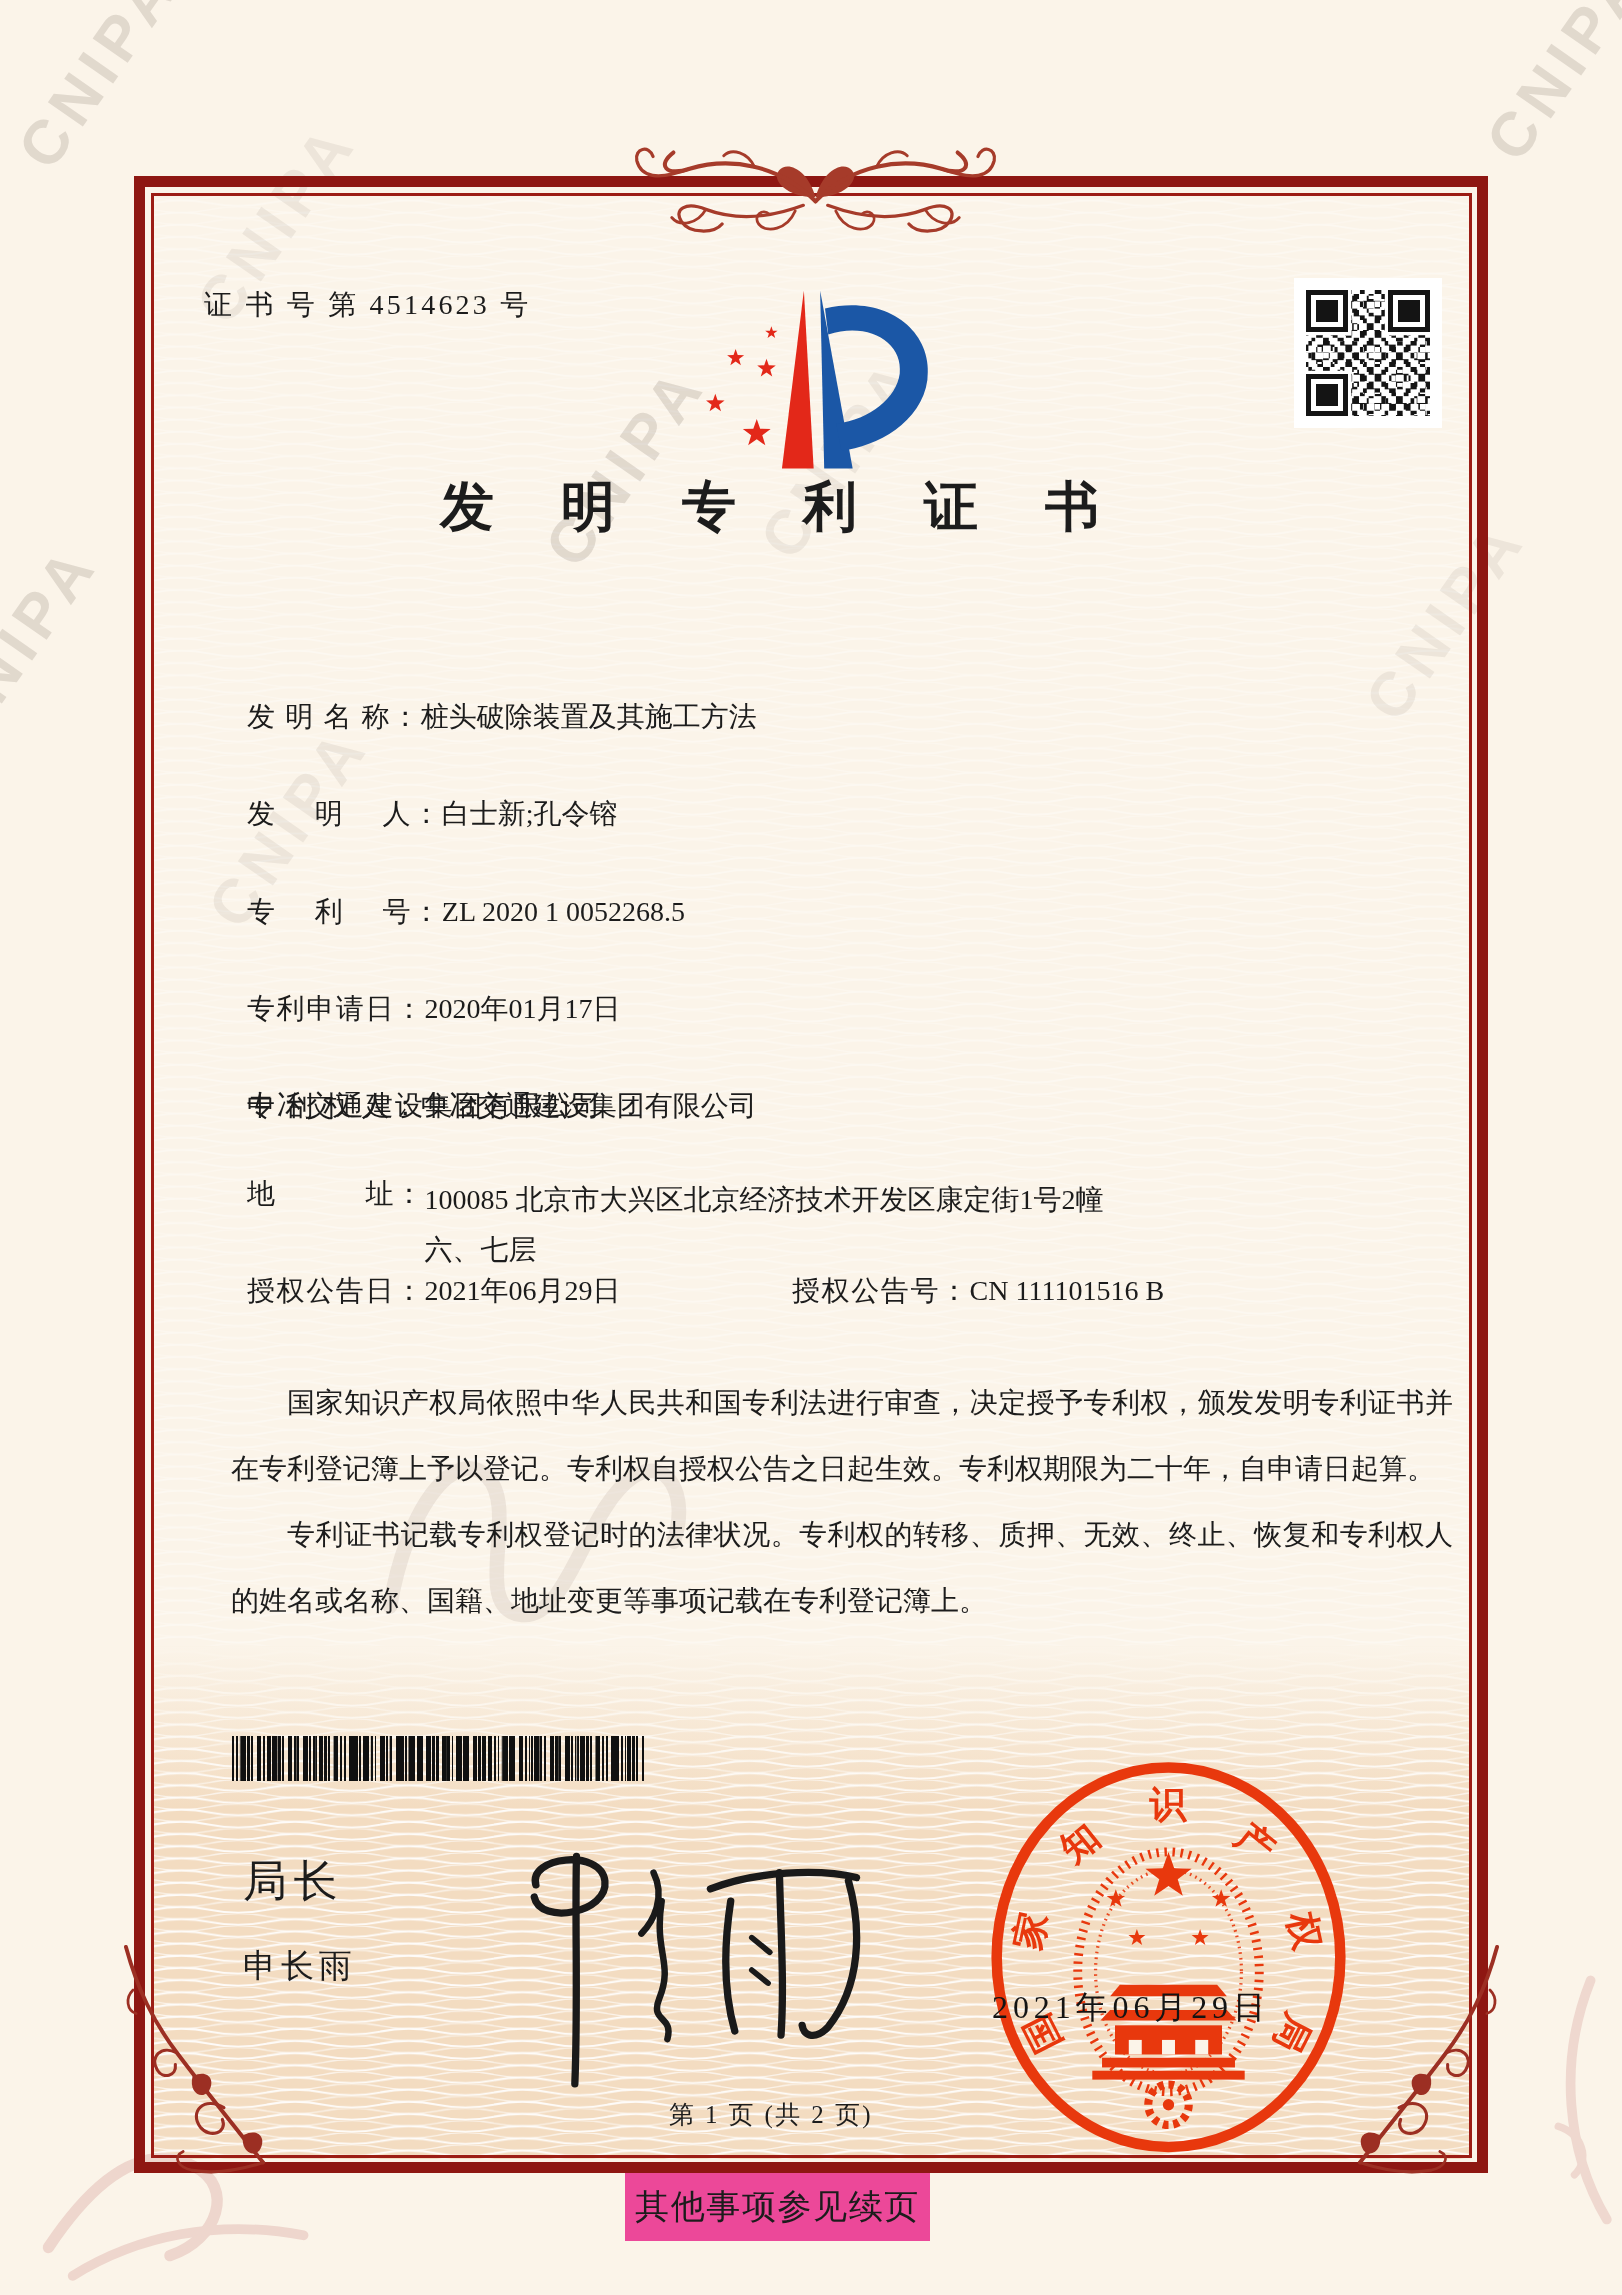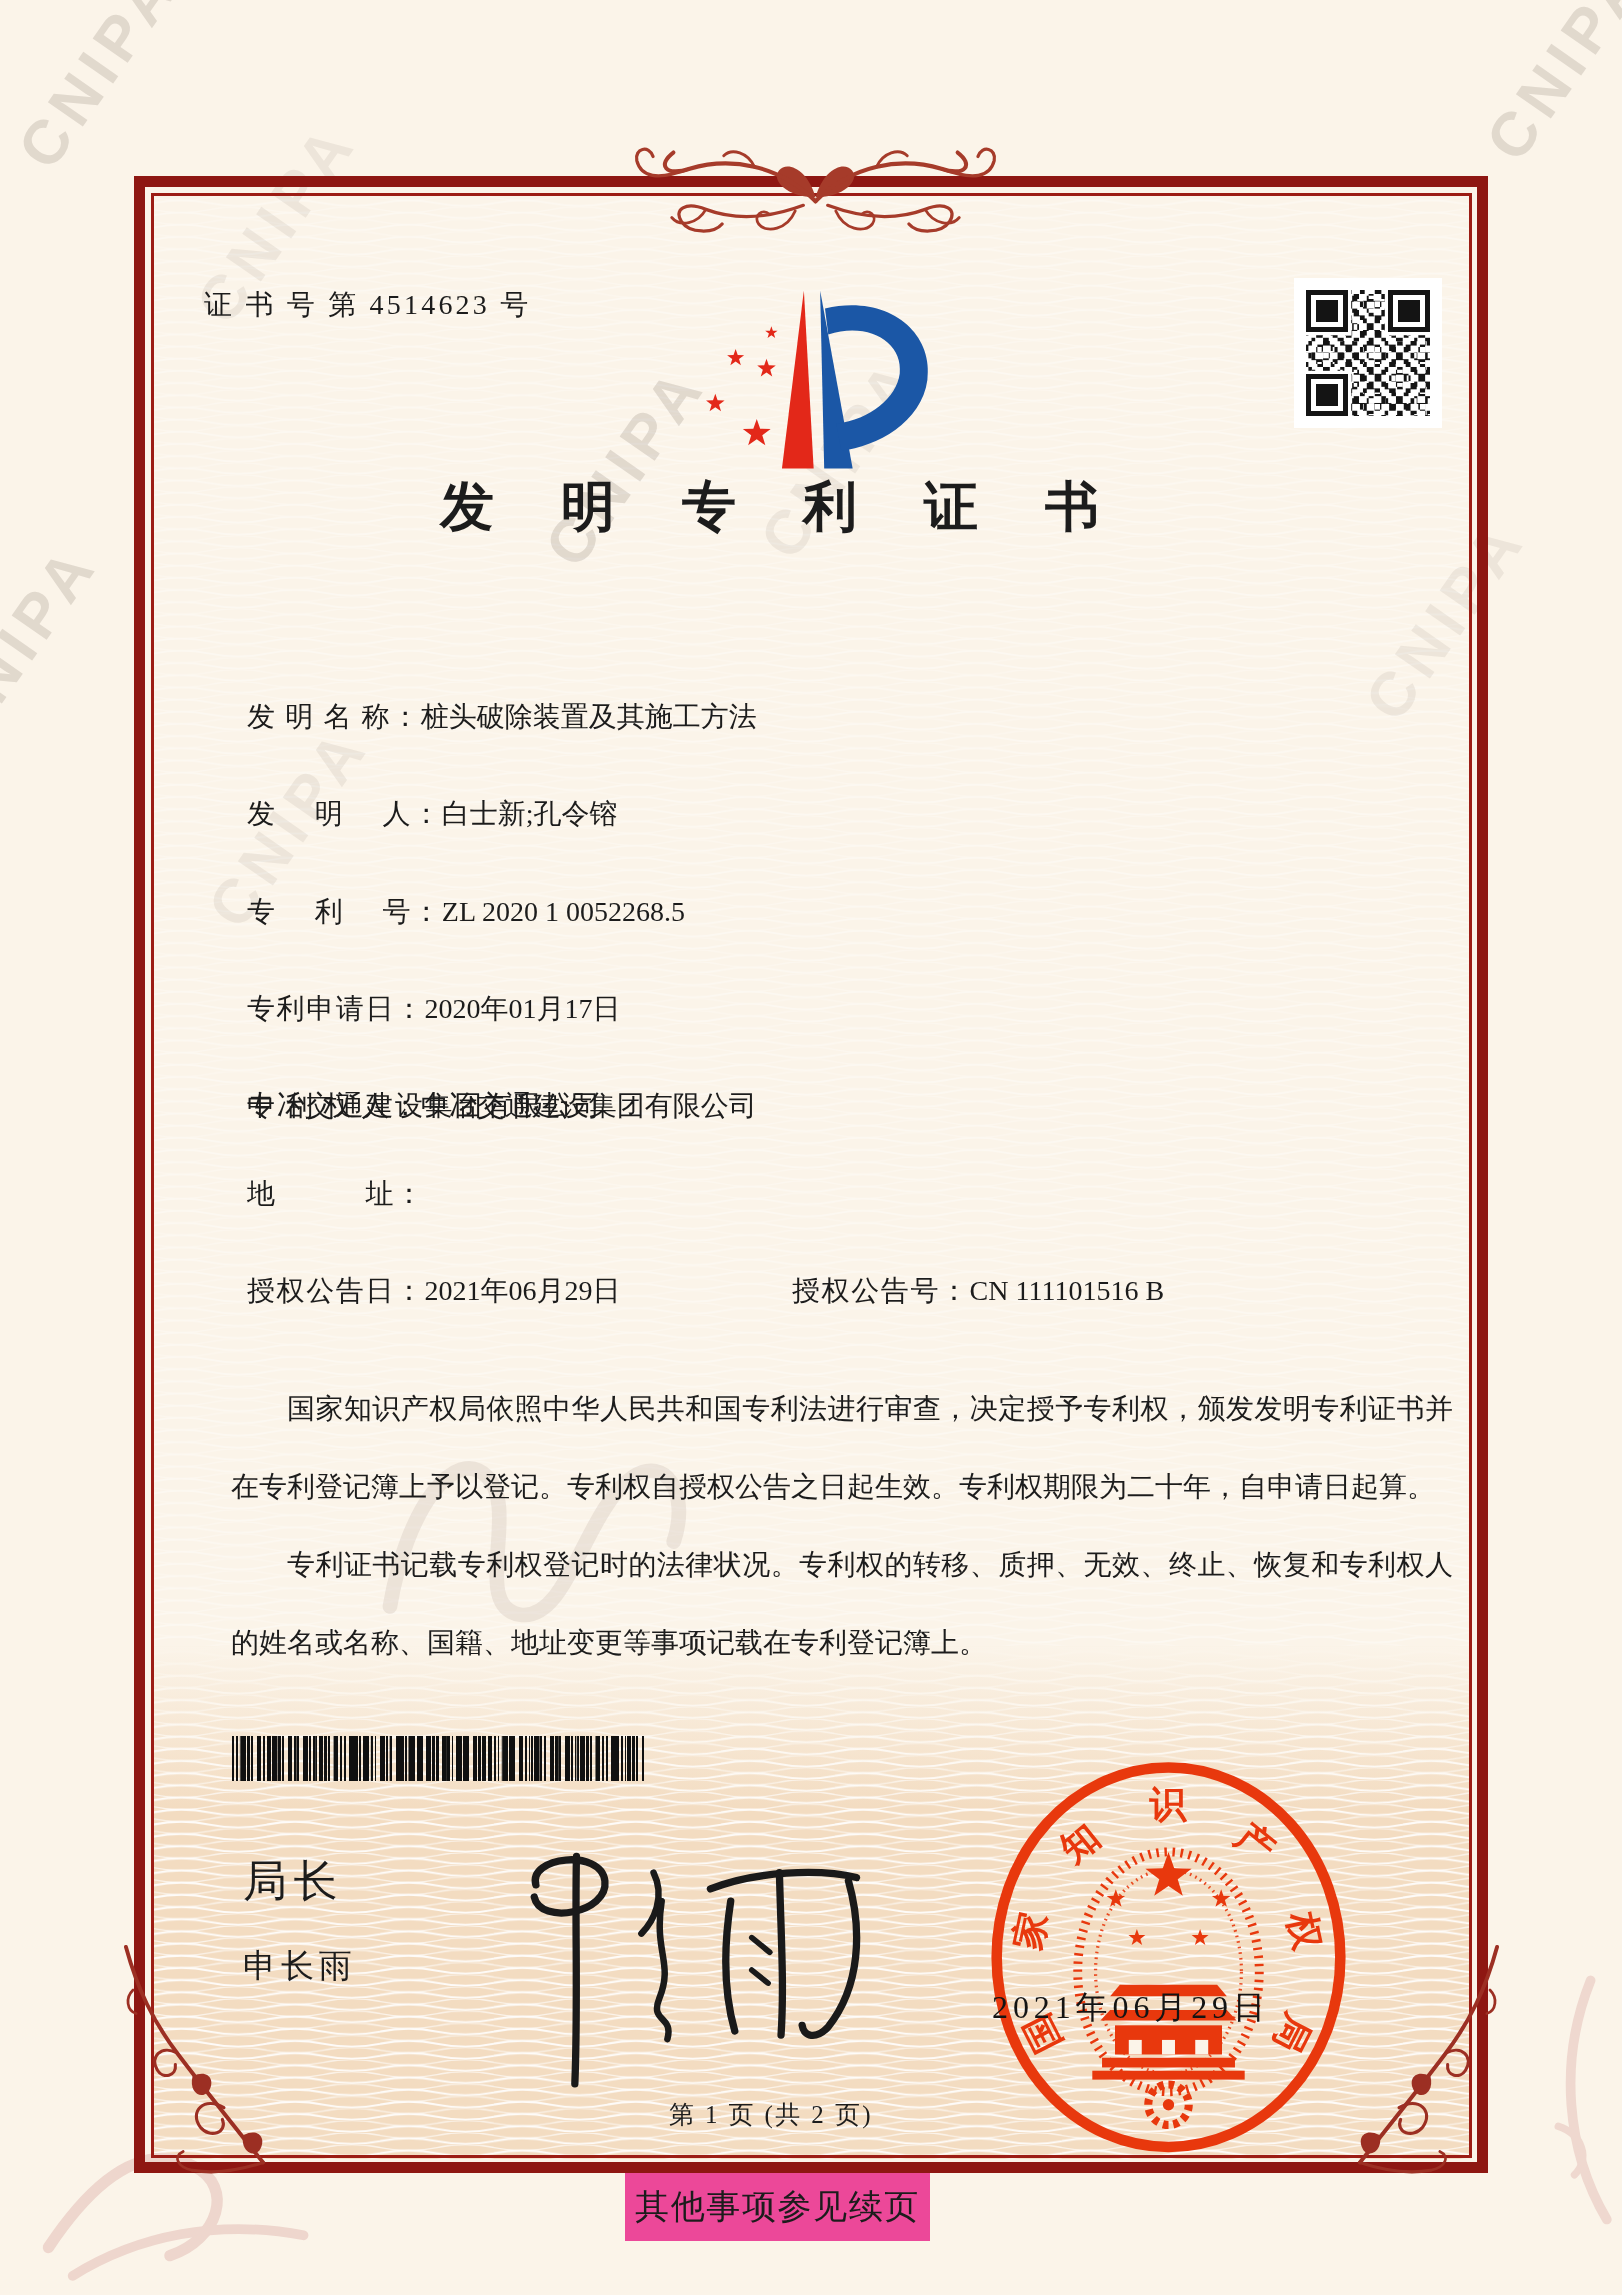--- a/index.html
+++ b/index.html
@@ -32,21 +32,21 @@
       box-shadow:0 0 0 3.2px #fff;}
   .finder::after{content:"";position:absolute;inset:4.9px;background:#141414;}
   .f-tl{left:12px;top:12px;} .f-tr{right:12px;top:12px;} .f-bl{left:12px;bottom:12px;}
   
   .row{position:absolute;left:231px;font-size:28px;z-index:5;white-space:nowrap;margin-left:16px;}
   .row .lbl{letter-spacing:1.6px;}
   .val-block{display:inline-block;vertical-align:top;}
   .val-block div{line-height:50px;}
   .pair2{position:absolute;left:545px;top:0;white-space:nowrap;}
   
-  .body-text{position:absolute;left:231px;top:1370px;width:1222px;font-size:28px;line-height:78px;
+  .body-text{position:absolute;left:231px;top:1370px;width:1222px;font-size:28px;line-height:66px;
       text-align:justify;z-index:5;}
   .body-text p{margin:0;text-indent:2em;word-break:break-all;}
   
   .barcode{position:absolute;left:232px;top:1736px;width:412px;height:45px;z-index:5;background:
       repeating-linear-gradient(90deg,#101010 0 2.4px,transparent 2.4px 4px,#101010 4px 5.7px,transparent 5.7px 9.7px,#101010 9.7px 14px,transparent 14px 15.4px),
       repeating-linear-gradient(90deg,#101010 0 1.6px,transparent 1.6px 7.3px,#101010 9px 10.5px,transparent 10.5px 18.7px);}
   .director-label{position:absolute;left:243px;top:1852px;font-size:44px;letter-spacing:6.5px;z-index:5;}
   .director-name{position:absolute;left:243px;top:1944px;font-size:33px;letter-spacing:4.9px;z-index:5;}
   .signature{position:absolute;left:479px;top:1824px;z-index:5;}
   .seal-svg{position:absolute;left:978px;top:1753px;z-index:24;}
@@ -191,21 +191,21 @@
   <div class="row" style="top:990px;">
     <span class="lbl">专利申请日：</span><span class="val">2020年01月17日</span>
   </div>
   <div class="row" style="top:1087px;">
     <span class="lbl">中冶交通建设集团有限公司</span>
   </div>
   <div class="row" style="top:1087px;">
     <span class="lbl">专 利 权 人：</span><span class="val">中冶交通建设集团有限公司</span>
   </div>
   <div class="row" style="top:1175px;">
-    <span class="lbl" style="vertical-align:top;">地　　　址：</span>
+    <span class="lbl" style="vertical-align:top;">地　　　址：</span><span class="val-block"><div>100085 北京市大兴区北京经济技术开发区康定街1号2幢</div><div>六、七层</div></span>
   </div>
   <div class="row" style="top:1272px;">
     <span class="lbl">授权公告日：</span><span class="val">2021年06月29日</span>
     <span class="pair2"><span class="lbl">授权公告号：</span><span class="val">CN 111101516 B</span></span>
   </div>
 
   <div class="body-text">
     <p>国家知识产权局依照中华人民共和国专利法进行审查，决定授予专利权，颁发发明专利证书并在专利登记簿上予以登记。专利权自授权公告之日起生效。专利权期限为二十年，自申请日起算。</p>
     <p>专利证书记载专利权登记时的法律状况。专利权的转移、质押、无效、终止、恢复和专利权人的姓名或名称、国籍、地址变更等事项记载在专利登记簿上。</p>
   </div>

